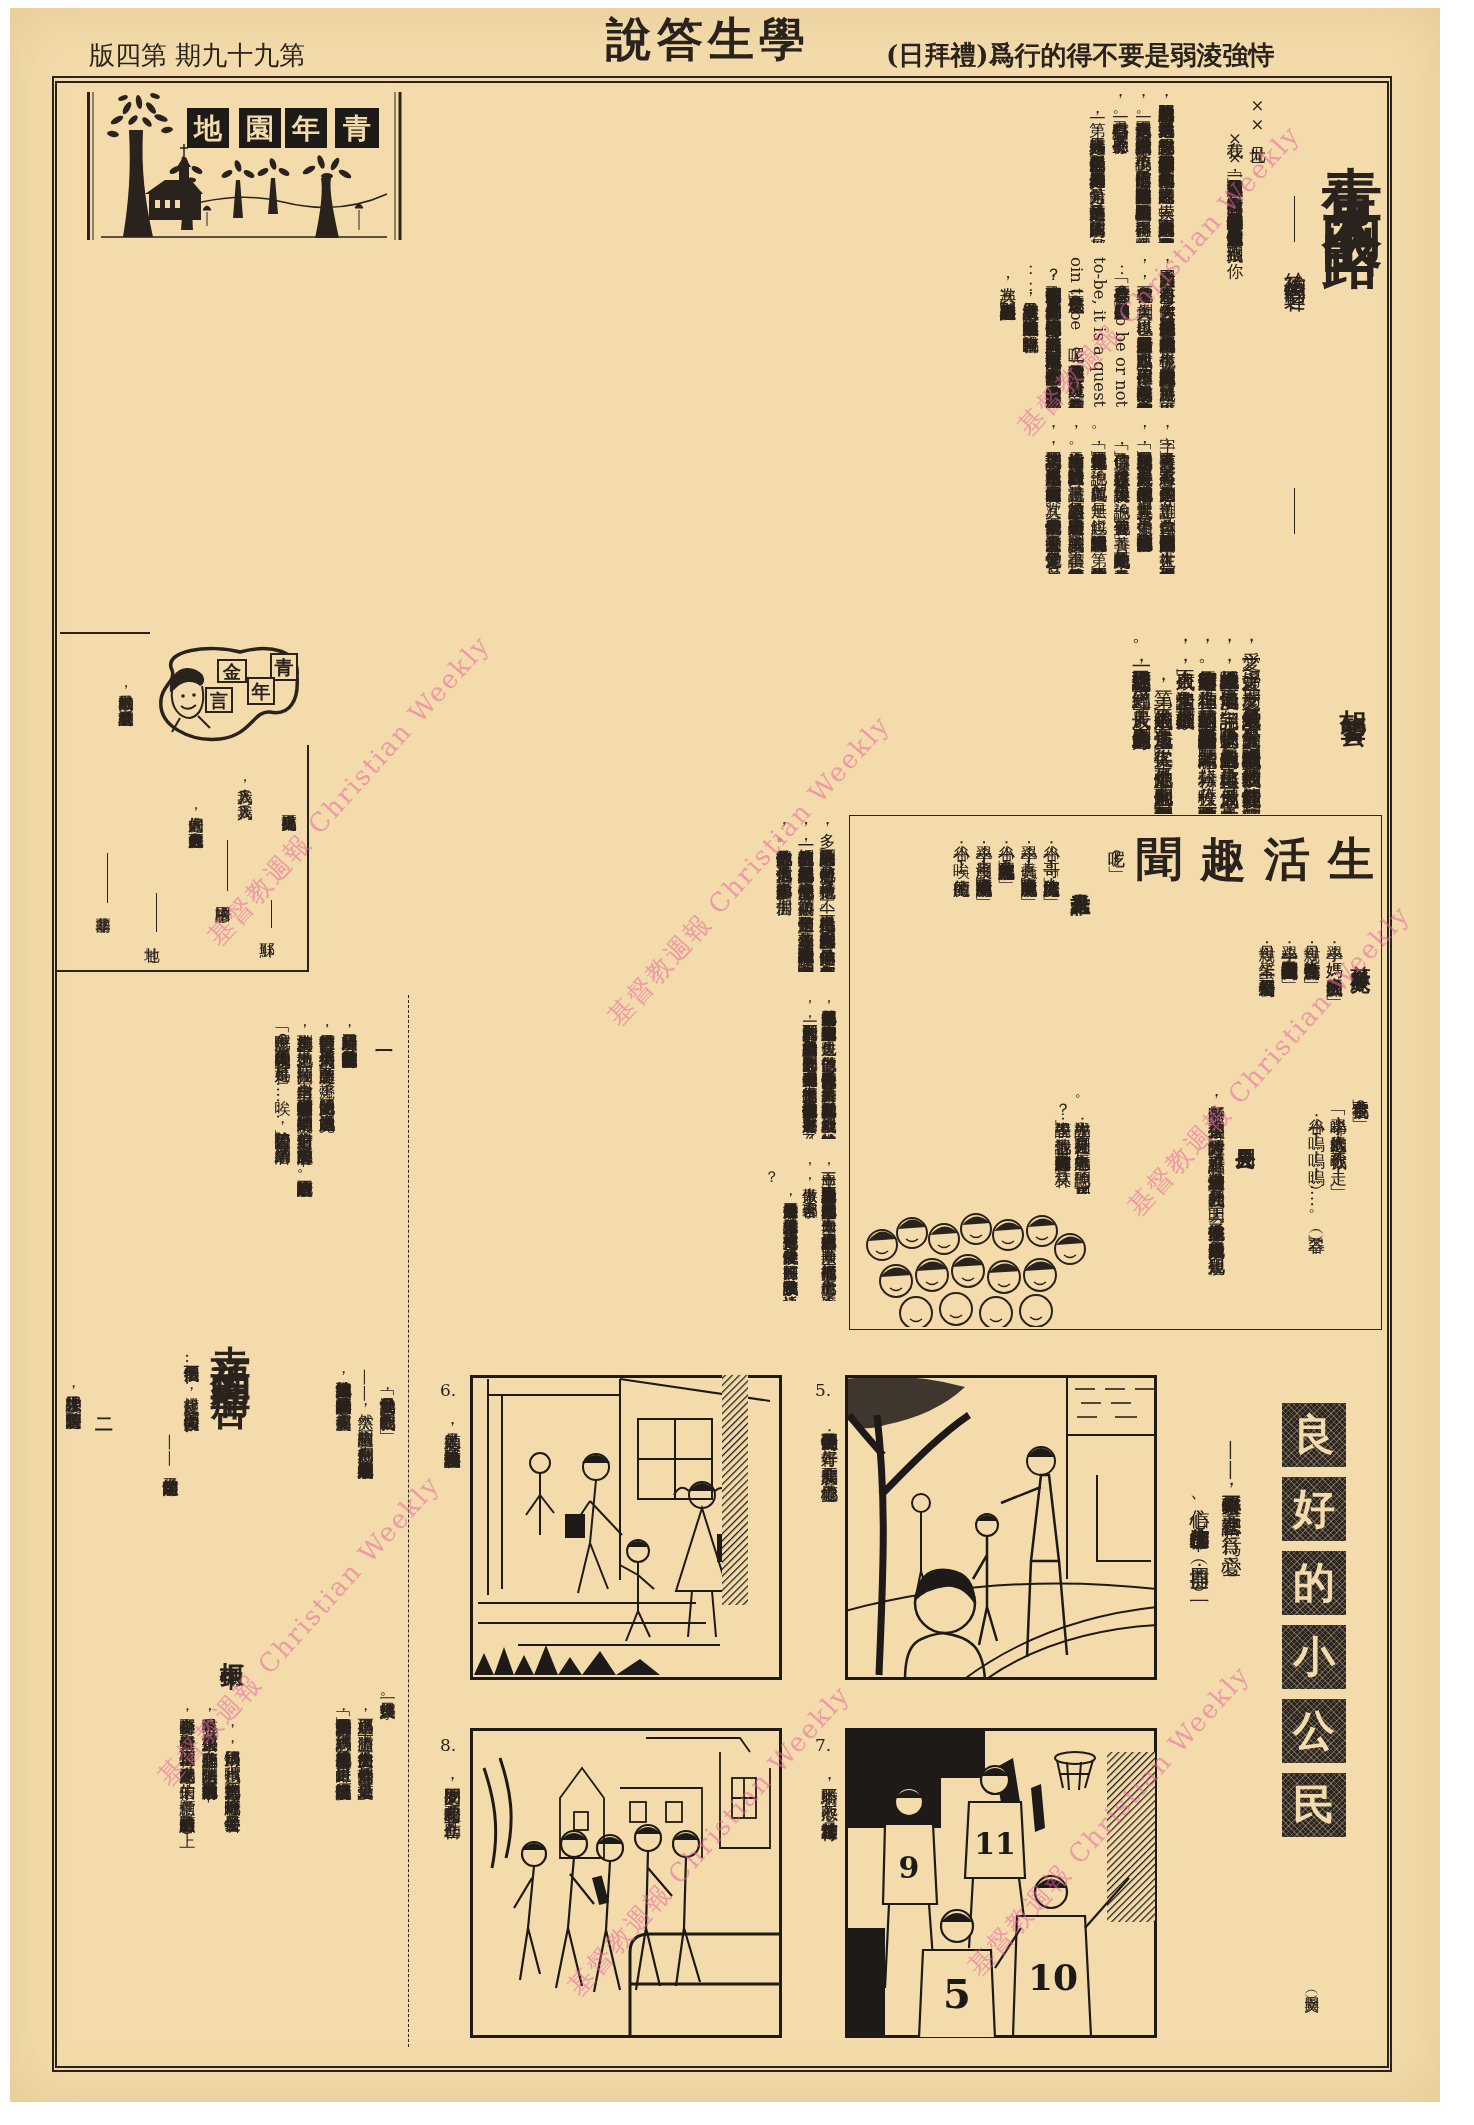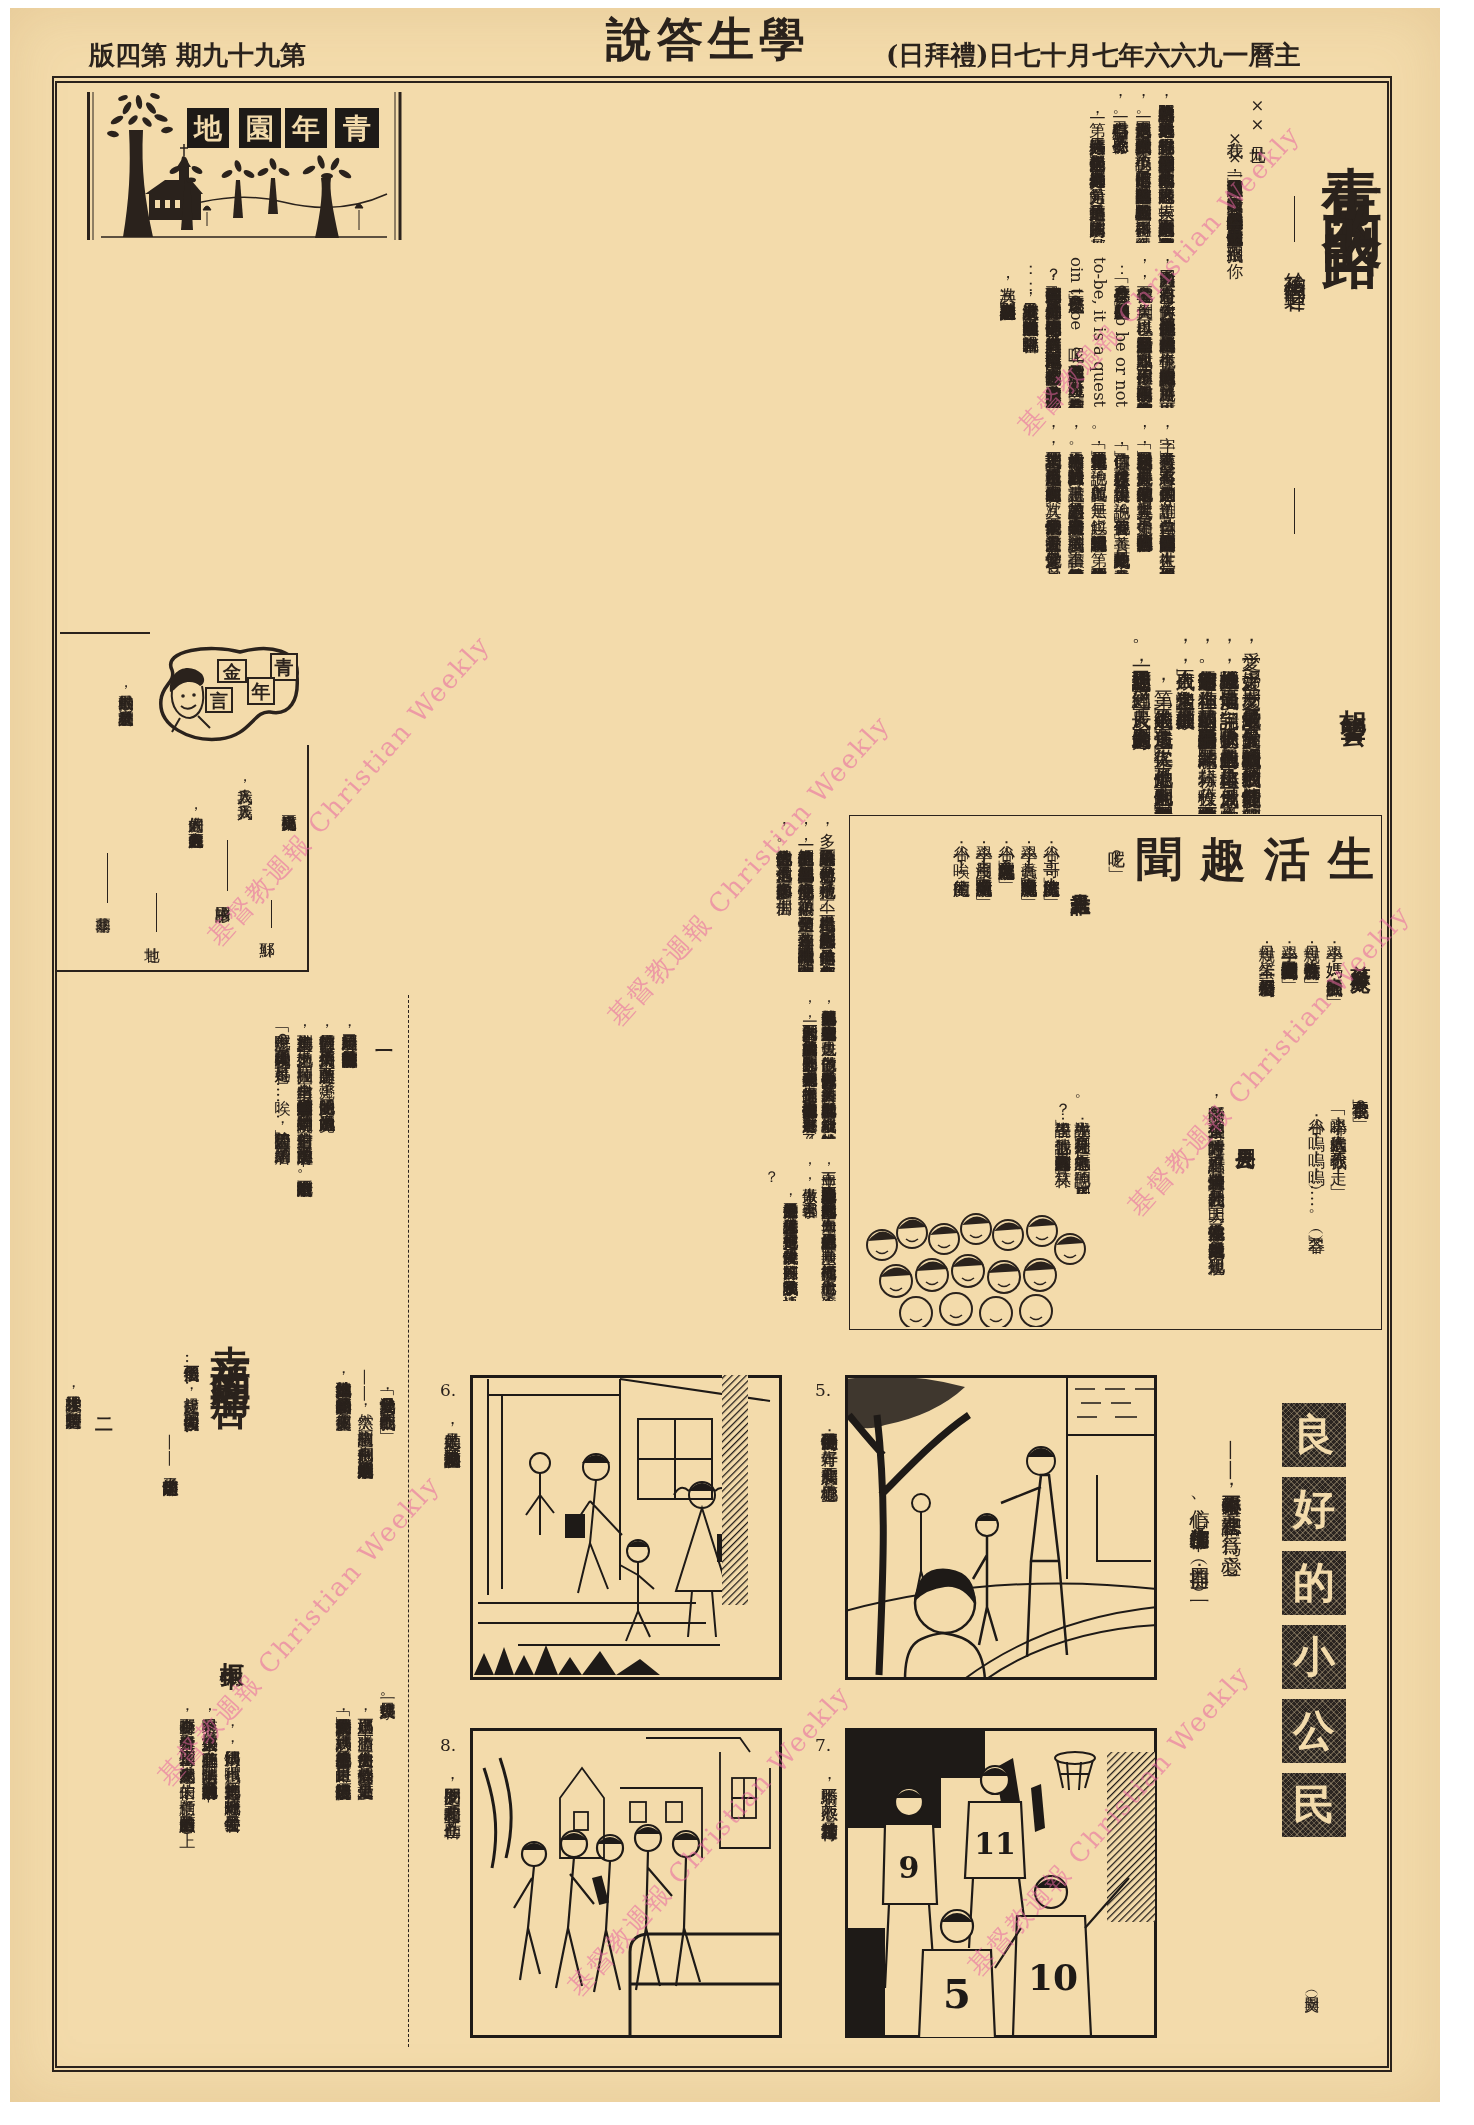--- a/index.html
+++ b/index.html
@@ -25,23 +25,23 @@
     color:#f3dbab;font-size:42px;font-weight:bold;}
   .panel{position:absolute;}
   .wm{position:absolute;color:rgba(232,100,160,0.55);font-size:26px;white-space:nowrap;transform:rotate(-48deg);transform-origin:left top;letter-spacing:2px;font-family:"DejaVu Serif",serif;}
   .num{position:absolute;font-size:17px;font-family:"DejaVu Serif",serif;}
 </style>
 </head>
 <body>
 
 <div class="paper"></div>
 
-<div class="hdr rtl" style="left:89px;top:42px;font-size:26px;font-weight:bold;">第九十九期 第四版</div>
+<div class="hdr rtl" style="left:89px;top:42px;font-size:26px;font-weight:normal;">第九十九期 第四版</div>
 <div class="hdr rtl" style="left:606px;top:16px;font-size:46px;font-weight:bold;letter-spacing:5px;">學生答說</div>
-<div class="hdr rtl" style="left:886px;top:42px;font-size:26px;font-weight:bold;">主曆一九六六年七月十七日(禮拜日)</div>
+<div class="hdr rtl" style="left:886px;top:42px;font-size:26px;font-weight:bold;">恃強淩弱是要不得的行爲(禮拜日)</div>
 
 <div class="frame"></div>
 
 <svg class="abs" style="left:87px;top:90px" width="316" height="152" viewBox="0 0 316 152">
   <g stroke="#2a221c" fill="none">
     <line x1="1.5" y1="2" x2="1.5" y2="150" stroke-width="3"></line>
     <line x1="6" y1="2" x2="6" y2="150" stroke-width="1"></line>
     <line x1="308" y1="2" x2="308" y2="150" stroke-width="1"></line>
     <line x1="313" y1="2" x2="313" y2="150" stroke-width="3"></line>
     <path d="M14 147 H300" stroke-width="1.5"></path>

